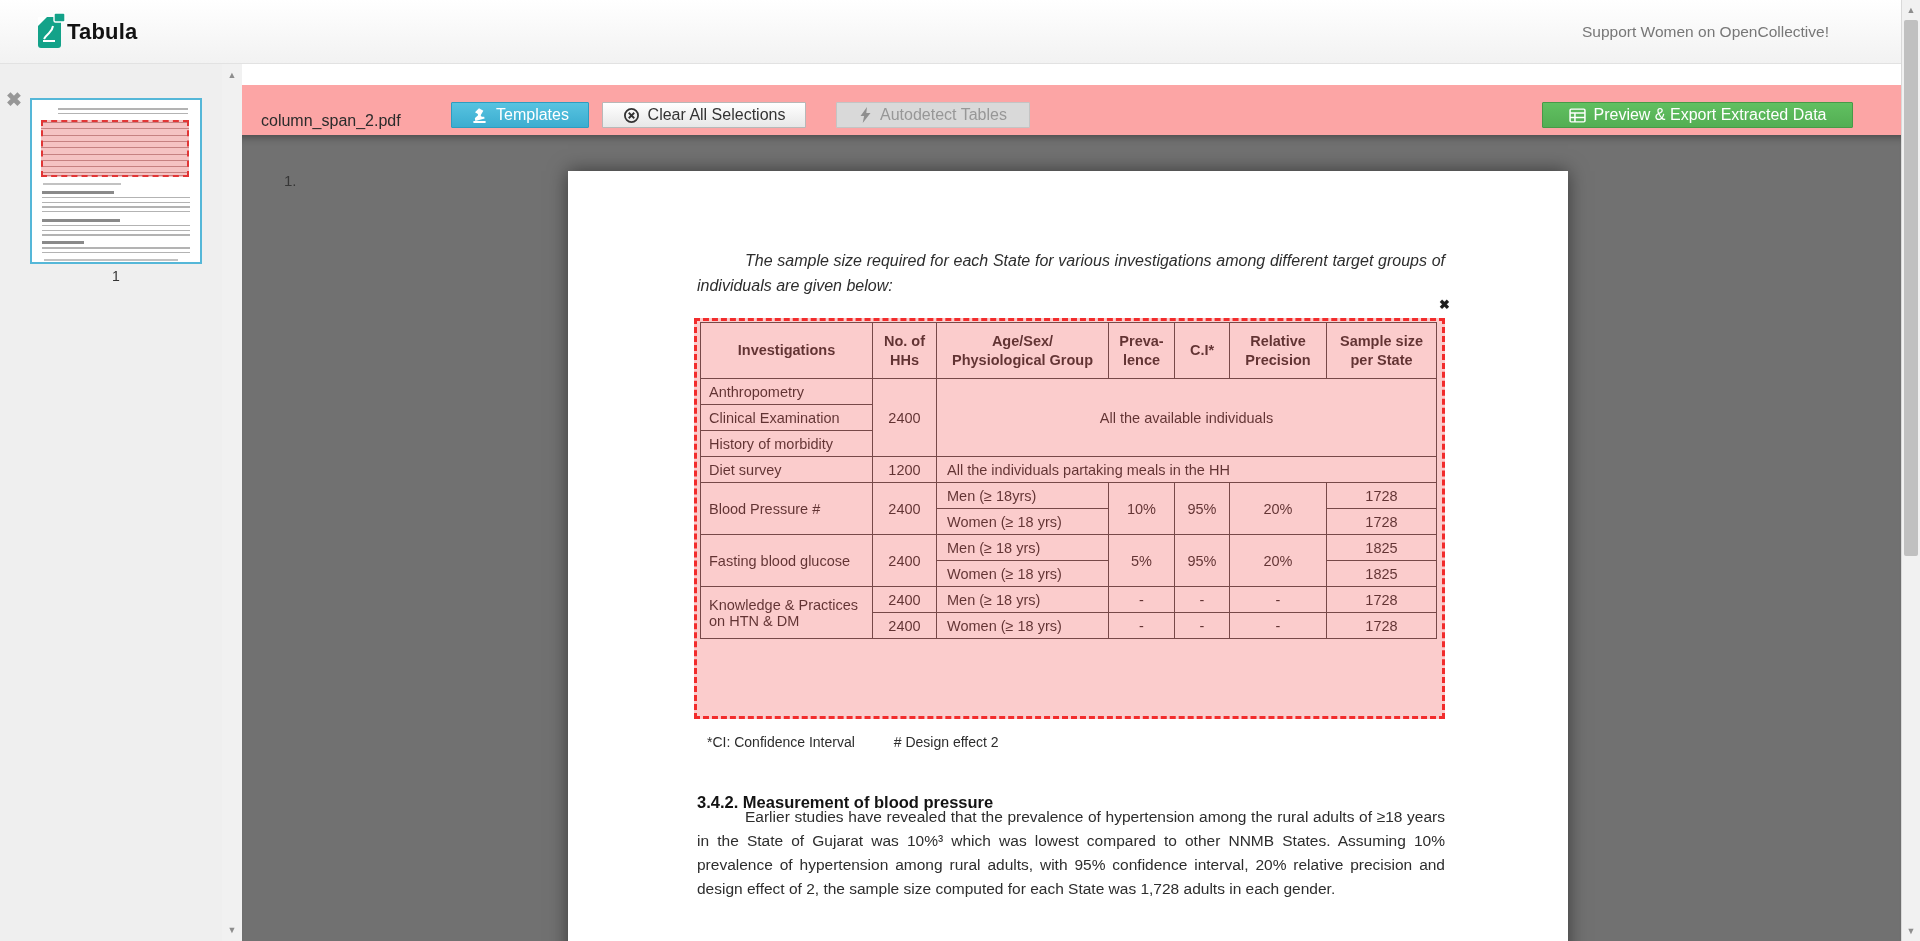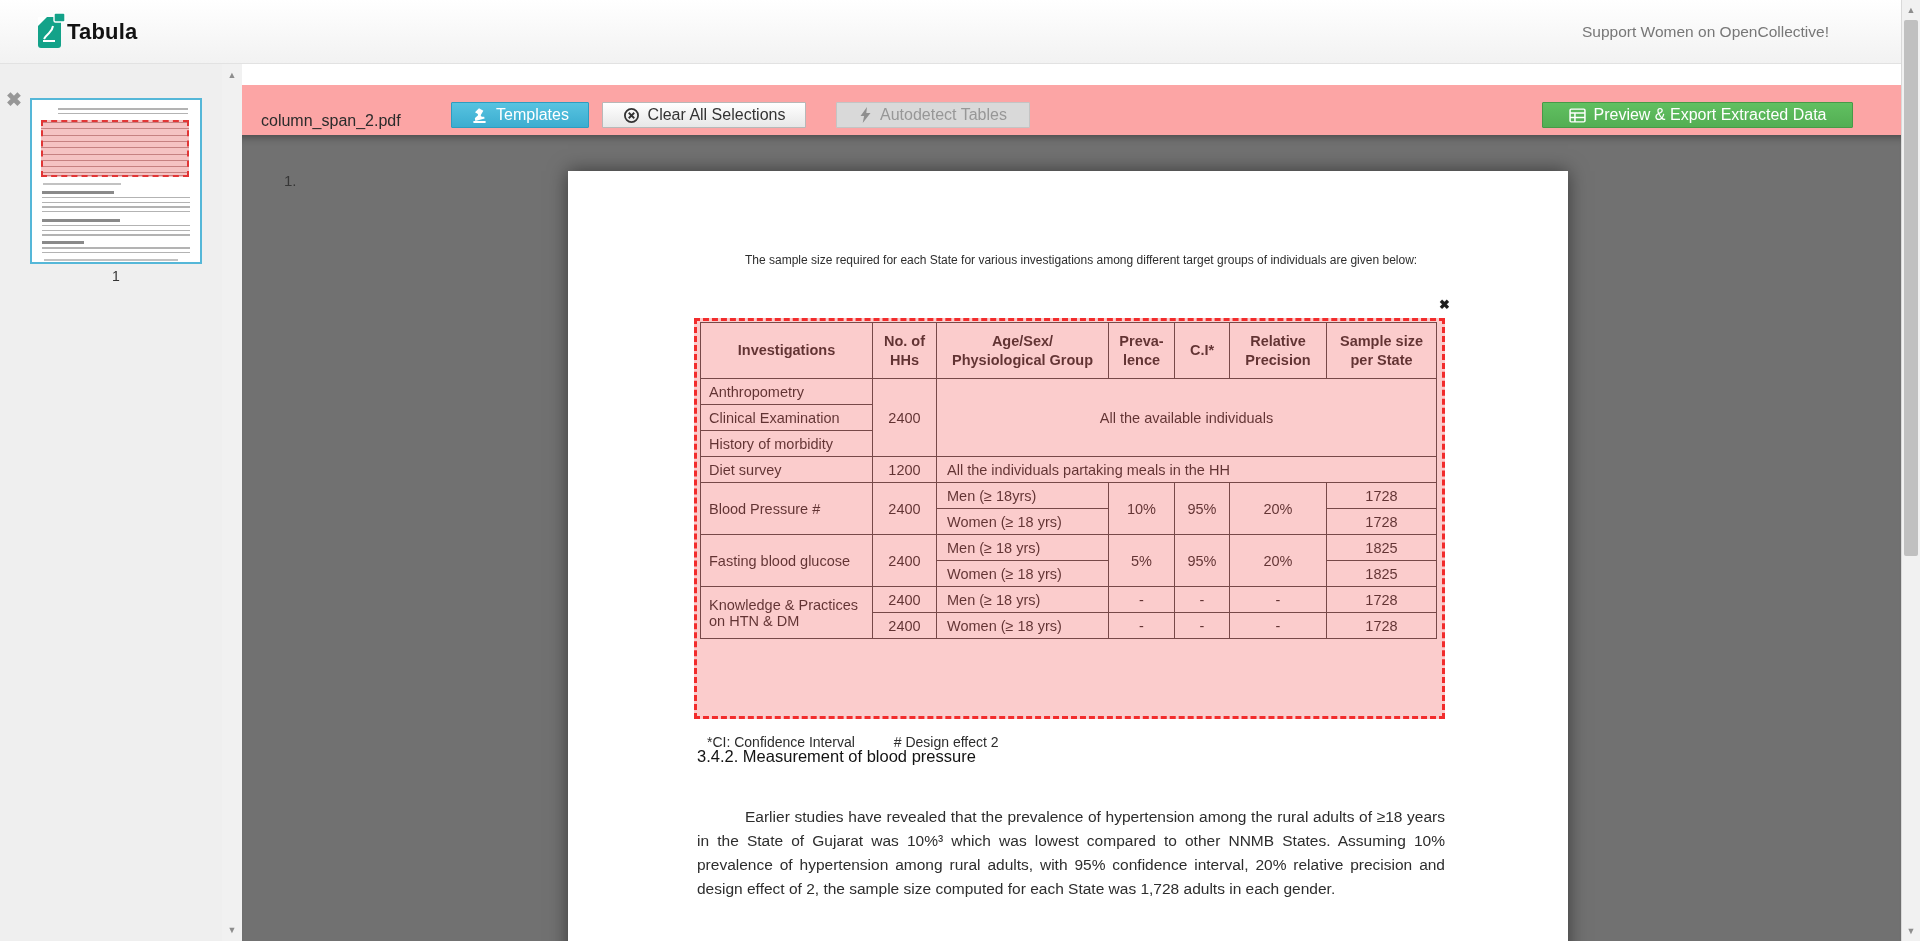--- a/index.html
+++ b/index.html
@@ -62,41 +62,41 @@
   .side-scroll { position:absolute; left:222px; top:0; width:20px; height:877px; background:#f1f1f1; }
   .ss-arrow { position:absolute; left:0; width:20px; text-align:center; font-size:9px; color:#8d8d8d; cursor:pointer; }
 
   
   .main { position:absolute; left:242px; top:135px; width:1659px; height:806px;
     background:#717171; overflow:hidden; box-shadow:inset 0 9px 10px -8px rgba(0,0,0,.45); }
   .page-marker { position:absolute; left:42px; top:37px; font-size:15px; color:#373737; }
   .pdf-page { position:absolute; left:326px; top:36px; width:1000px; height:905px;
     background:#fff; box-shadow:0 0 18px rgba(0,0,0,.5); }
 
-  .intro { position:absolute; left:129px; top:77px; width:748px; font-size:12px;
-    line-height:25px; color:#2d2d2d; text-align:justify; text-indent:48px; }
+  .intro { position:absolute; left:129px; top:77px; width:748px; font-size:16px;
+    line-height:25px; color:#2d2d2d; text-align:justify; text-indent:48px;font-style:italic; }
 
   .doc-table { position:absolute; left:132px; top:151px; width:736px; border-collapse:collapse;
     table-layout:fixed; font-size:14.5px; color:#1c1c1c; }
   .doc-table th, .doc-table td { border:1px solid #3b3b3b; padding:3px 8px; vertical-align:middle; }
   .doc-table th { font-weight:bold; text-align:center; height:56px; line-height:1.25; }
   .doc-table td { height:26px; }
   .doc-table .c { text-align:center; }
   .doc-table .l { text-align:left; padding-left:10px; }
 
   .selection { position:absolute; left:126px; top:147px; width:751px; height:401px;
     background:rgba(242,100,100,.33); border:3px dashed #f22c2c; cursor:move; }
   .sel-close { position:absolute; left:871px; top:127px; font-size:13px; font-weight:bold;
     color:#1e1e1e; cursor:pointer; line-height:1; }
 
   .footnote { position:absolute; left:139px; top:563px; font-size:14px; color:#2d2d2d; }
   .footnote .fn2 { margin-left:35px; }
 
-  .section-heading { position:absolute; left:129px; top:576px; font-size:16.5px;
-    font-weight:normal; color:#131313; }
+  .section-heading { position:absolute; left:129px; top:622px; font-size:16.5px;
+    font-weight:bold; color:#131313; }
   .section-body { position:absolute; left:129px; top:634px; width:748px; font-size:15.5px;
     line-height:24px; color:#2d2d2d; text-align:justify; text-indent:48px; }
 </style>
 </head>
 <body>
 
 <div class="navbar">
   <div class="nav-inner">
     <div class="brand">
       <span class="ico">

